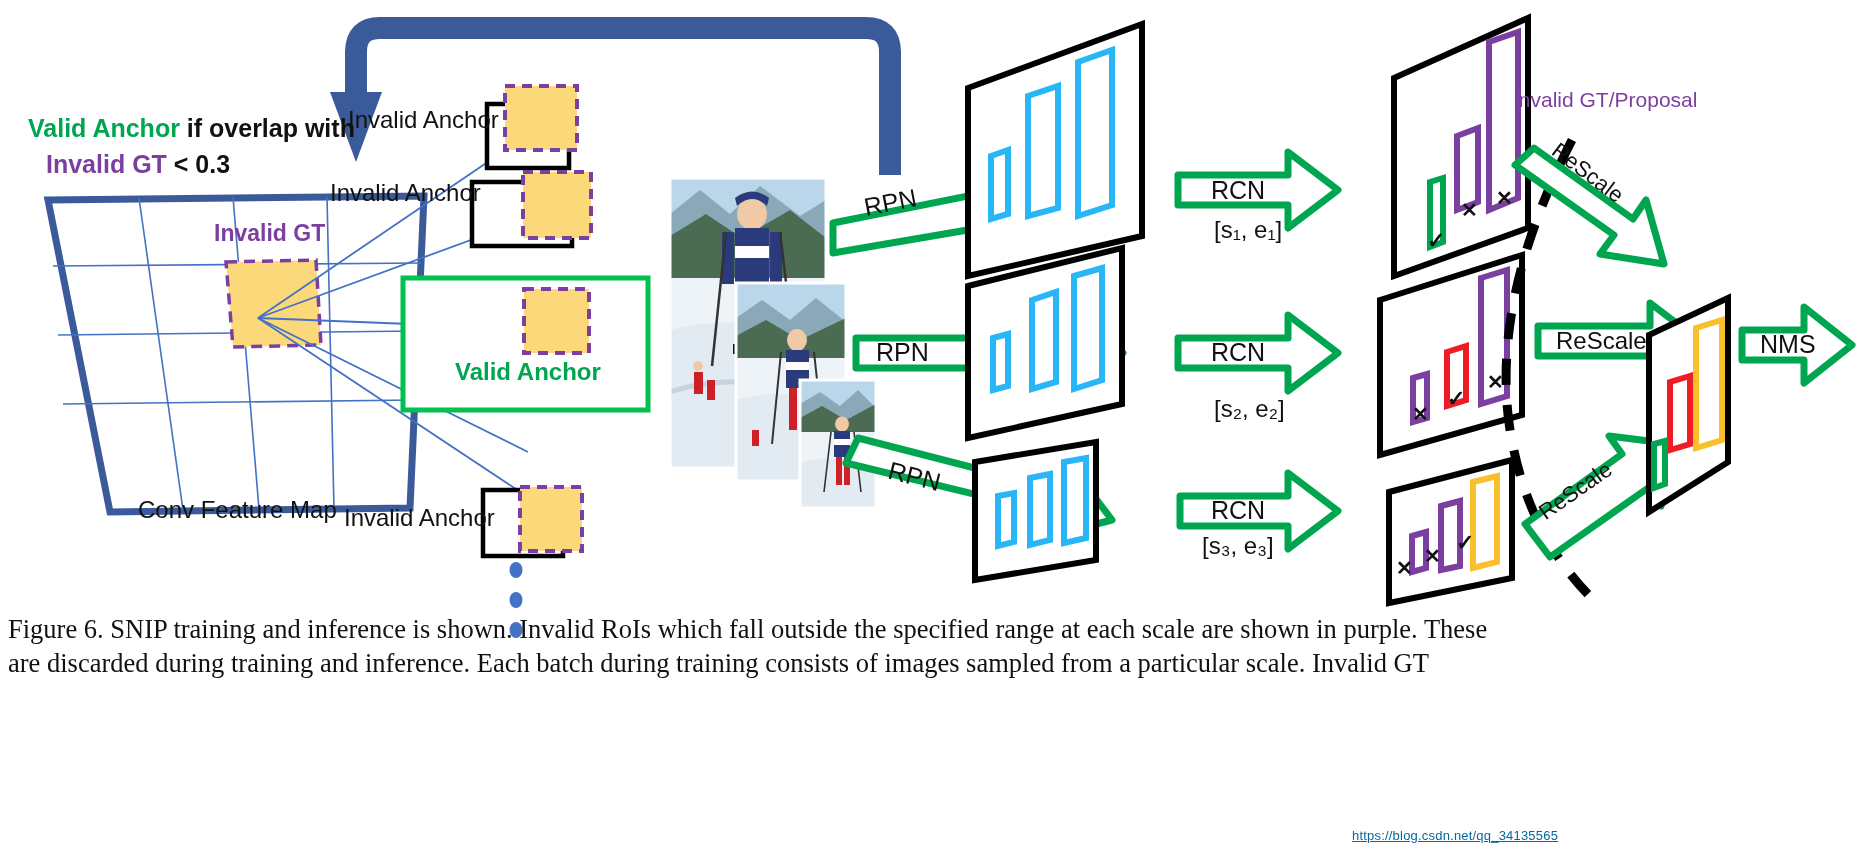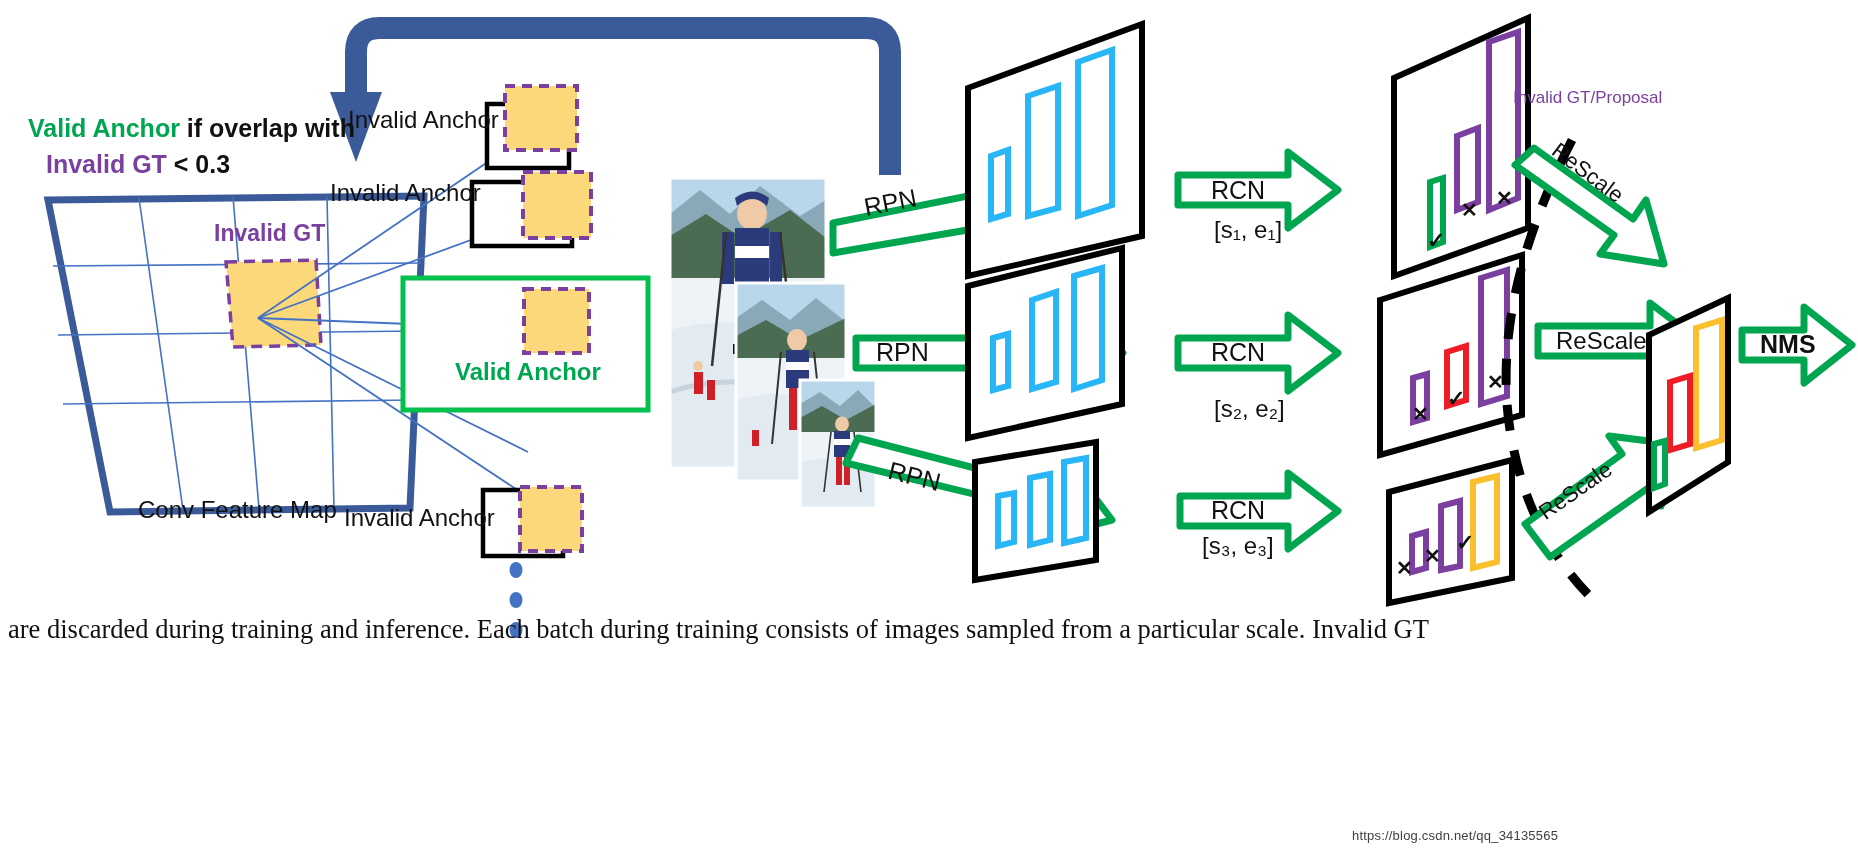--- a/index.html
+++ b/index.html
@@ -10,22 +10,22 @@
   .lbl{position:absolute;white-space:nowrap;font-family:"Liberation Sans",sans-serif;}
   .green{color:#00a64f;}
   .purple{color:#8killer;}
   .purple{color:#7b3fa0;}
   .blk{color:#111;}
   svg{position:absolute;left:0;top:0;overflow:visible;}
   .cap{position:absolute;left:8px;top:612px;width:1840px;
        font-family:"Liberation Serif",serif;font-size:26.5px;line-height:1.30;
        color:#111;text-align:justify;}
   .cap span{display:block;}
-  .wm{position:absolute;left:1352px;top:828px;font-size:13px;color:#404040;
-      font-family:"Liberation Sans",sans-serif;letter-spacing:.2px;}
+  .wm{position:absolute;left:1352px;top:828px;font-size:13px;color:#0369a1;
+      font-family:"Liberation Sans",sans-serif;letter-spacing:.2px;text-decoration:underline;}
 </style>
 </head>
 <body>
 
 <div class="fig">
 
   <svg width="1858" height="867" viewBox="0 0 1858 867">
     <defs>
 
       <g id="ablock"></g>
@@ -280,40 +280,41 @@
   <div class="lbl blk" style="left:888px;top:462px;font-size:25px;transform:rotate(14deg);">RPN</div>
 
   <div class="lbl blk" style="left:1211px;top:176px;font-size:25px;">RCN</div>
   <div class="lbl blk" style="left:1211px;top:338px;font-size:25px;">RCN</div>
   <div class="lbl blk" style="left:1211px;top:496px;font-size:25px;">RCN</div>
 
   <div class="lbl blk" style="left:1214px;top:216px;font-size:24px;text-align:right;">[s₁, e₁]</div>
   <div class="lbl blk" style="left:1214px;top:395px;font-size:24px;">[s₂, e₂]</div>
   <div class="lbl blk" style="left:1202px;top:532px;font-size:24px;">[s₃, e₃]</div>
 
-  <div class="lbl purple" style="left:1513px;top:88px;font-size:17px;">Invalid GT/Proposal</div>
+  <div class="lbl purple" style="left:1513px;top:88px;font-size:21px;">Invalid GT/Proposal</div>
 
   <div class="lbl blk" style="left:1546px;top:160px;font-size:22px;transform:rotate(37deg);">ReScale</div>
   <div class="lbl blk" style="left:1556px;top:327px;font-size:24px;">ReScale</div>
   <div class="lbl blk" style="left:1534px;top:478px;font-size:22px;transform:rotate(-35deg);">ReScale</div>
 
-  <div class="lbl blk" style="left:1760px;top:330px;font-size:25px;font-weight:bold;">NMS</div>
+  <div class="lbl blk" style="left:1760px;top:330px;font-size:25px;">NMS</div>
 
 
   <div class="lbl blk" style="left:1427px;top:228px;font-size:22px;font-weight:700;">✓</div>
   <div class="lbl blk" style="left:1461px;top:198px;font-size:20px;font-weight:700;">✕</div>
   <div class="lbl blk" style="left:1496px;top:186px;font-size:20px;font-weight:700;">✕</div>
 
   <div class="lbl blk" style="left:1412px;top:402px;font-size:20px;font-weight:700;">✕</div>
   <div class="lbl blk" style="left:1447px;top:386px;font-size:22px;font-weight:700;">✓</div>
   <div class="lbl blk" style="left:1487px;top:370px;font-size:20px;font-weight:700;">✕</div>
 
   <div class="lbl blk" style="left:1396px;top:556px;font-size:20px;font-weight:700;">✕</div>
   <div class="lbl blk" style="left:1424px;top:544px;font-size:20px;font-weight:700;">✕</div>
   <div class="lbl blk" style="left:1456px;top:530px;font-size:22px;font-weight:700;">✓</div>
 
   <div class="cap">
+    <span>Figure 6. SNIP training and inference is shown. Invalid RoIs which fall outside the specified range at each scale are shown in purple. These</span>
     <span>are discarded during training and inference.  Each batch during training consists of images sampled from a particular scale.  Invalid GT</span>
   </div>
 
   <div class="wm">https://blog.csdn.net/qq_34135565</div>
 
 </div>
 
 </body></html>

